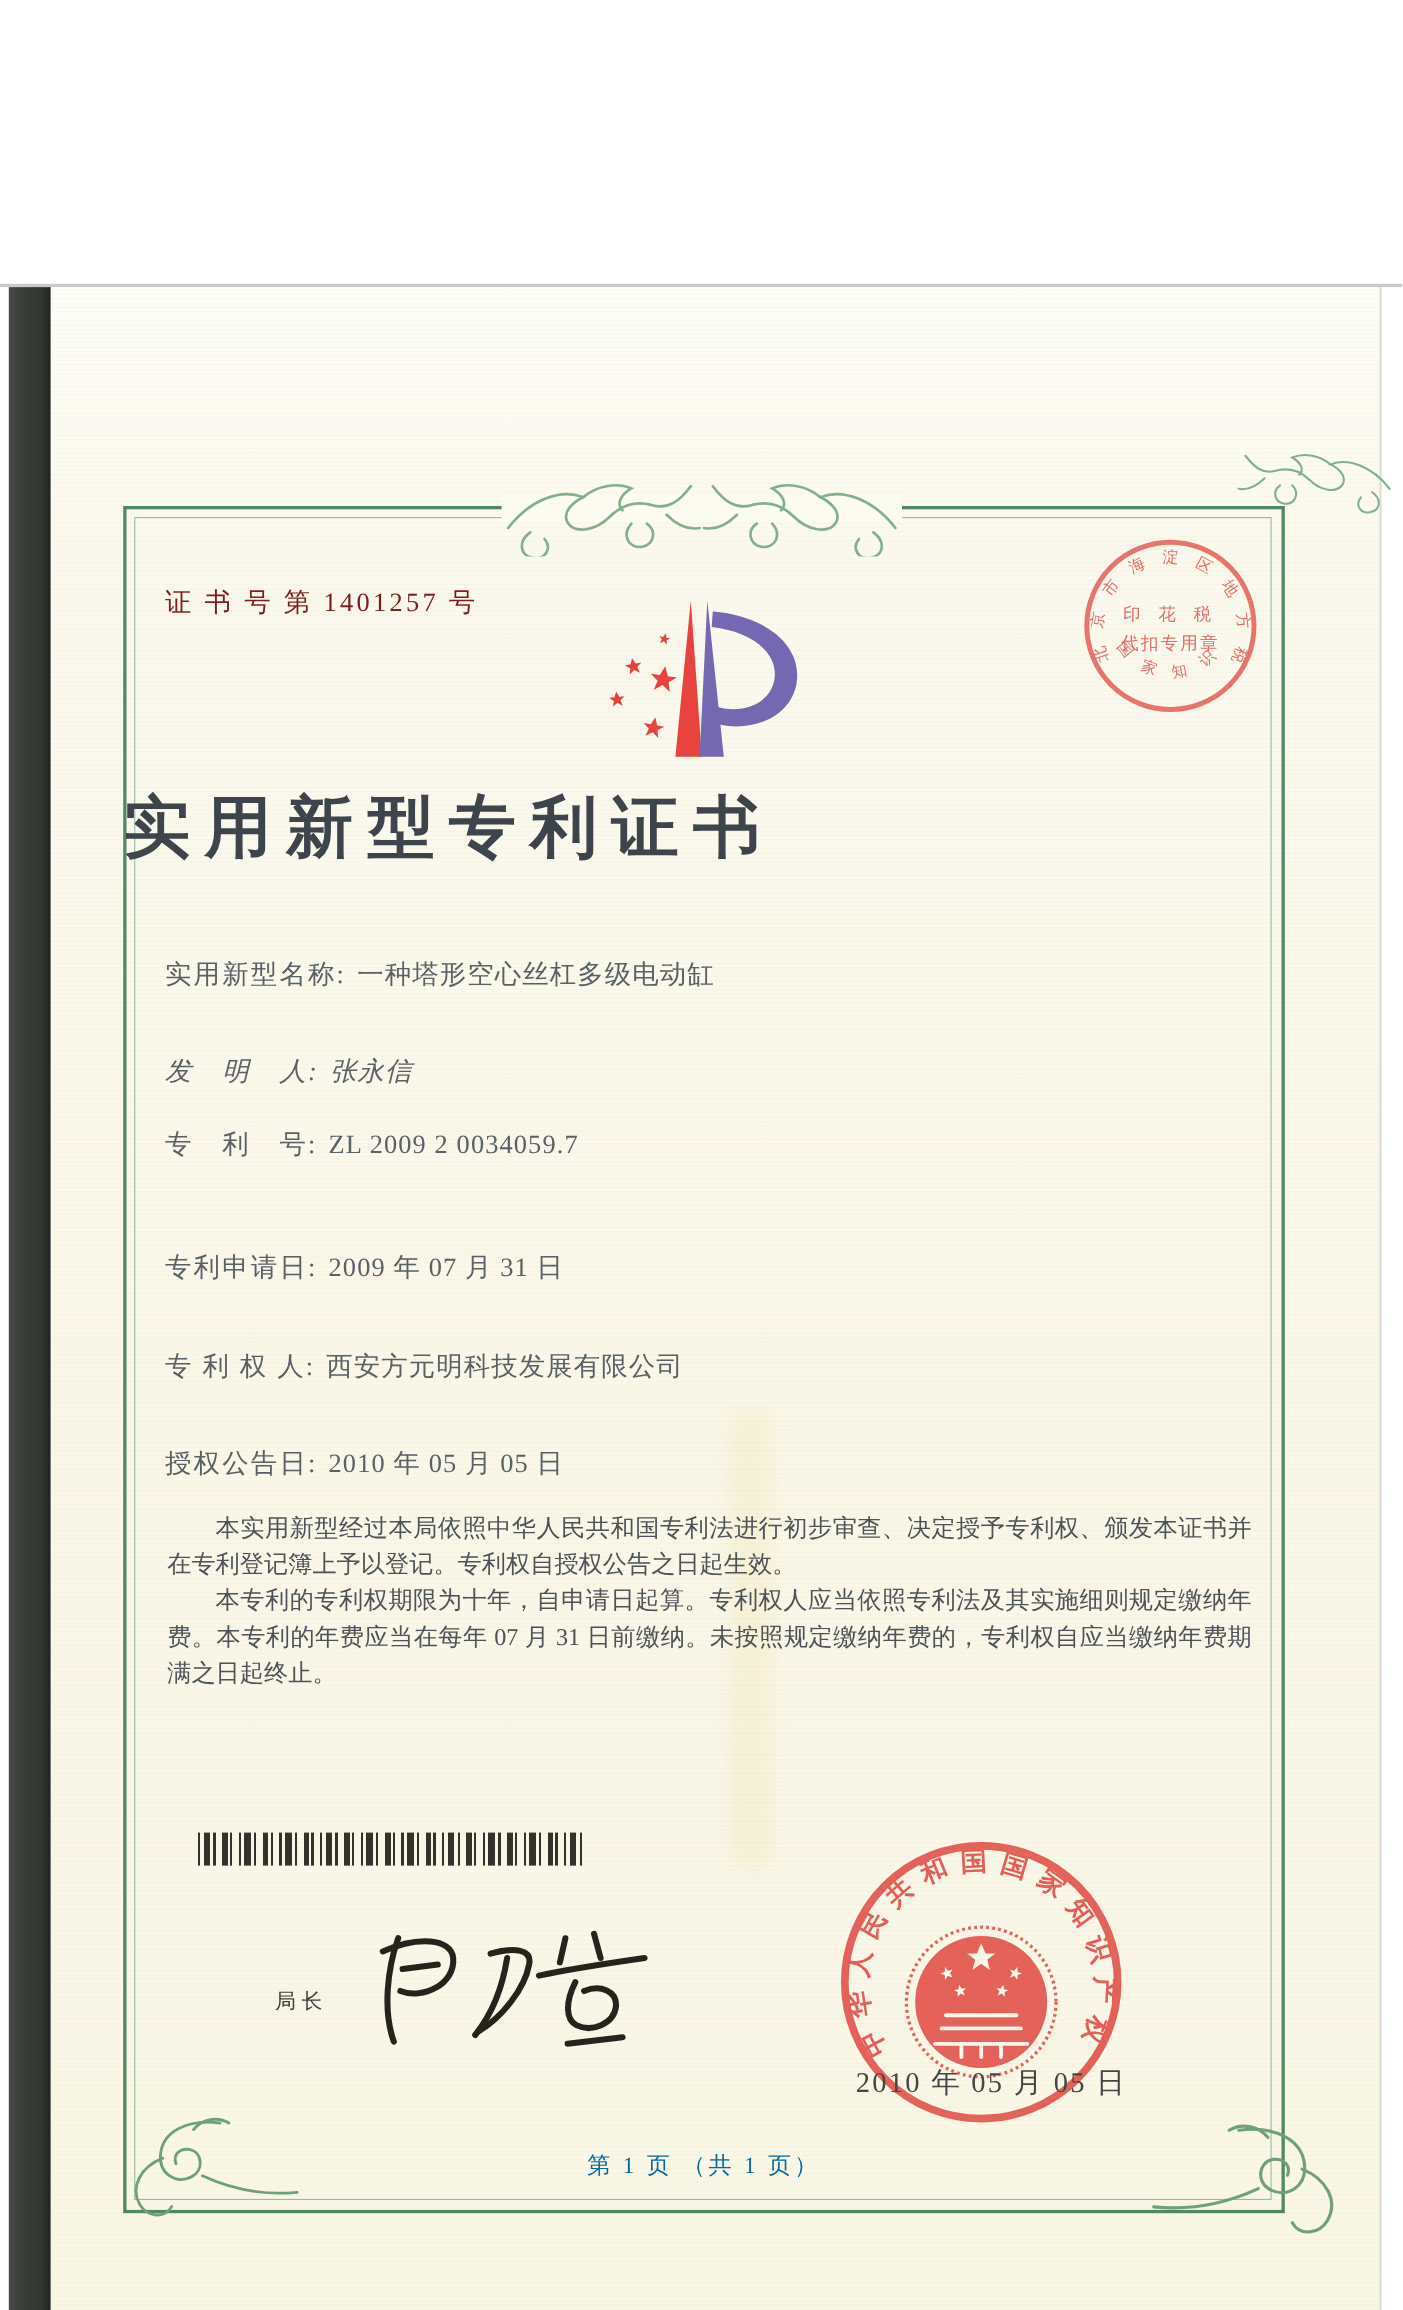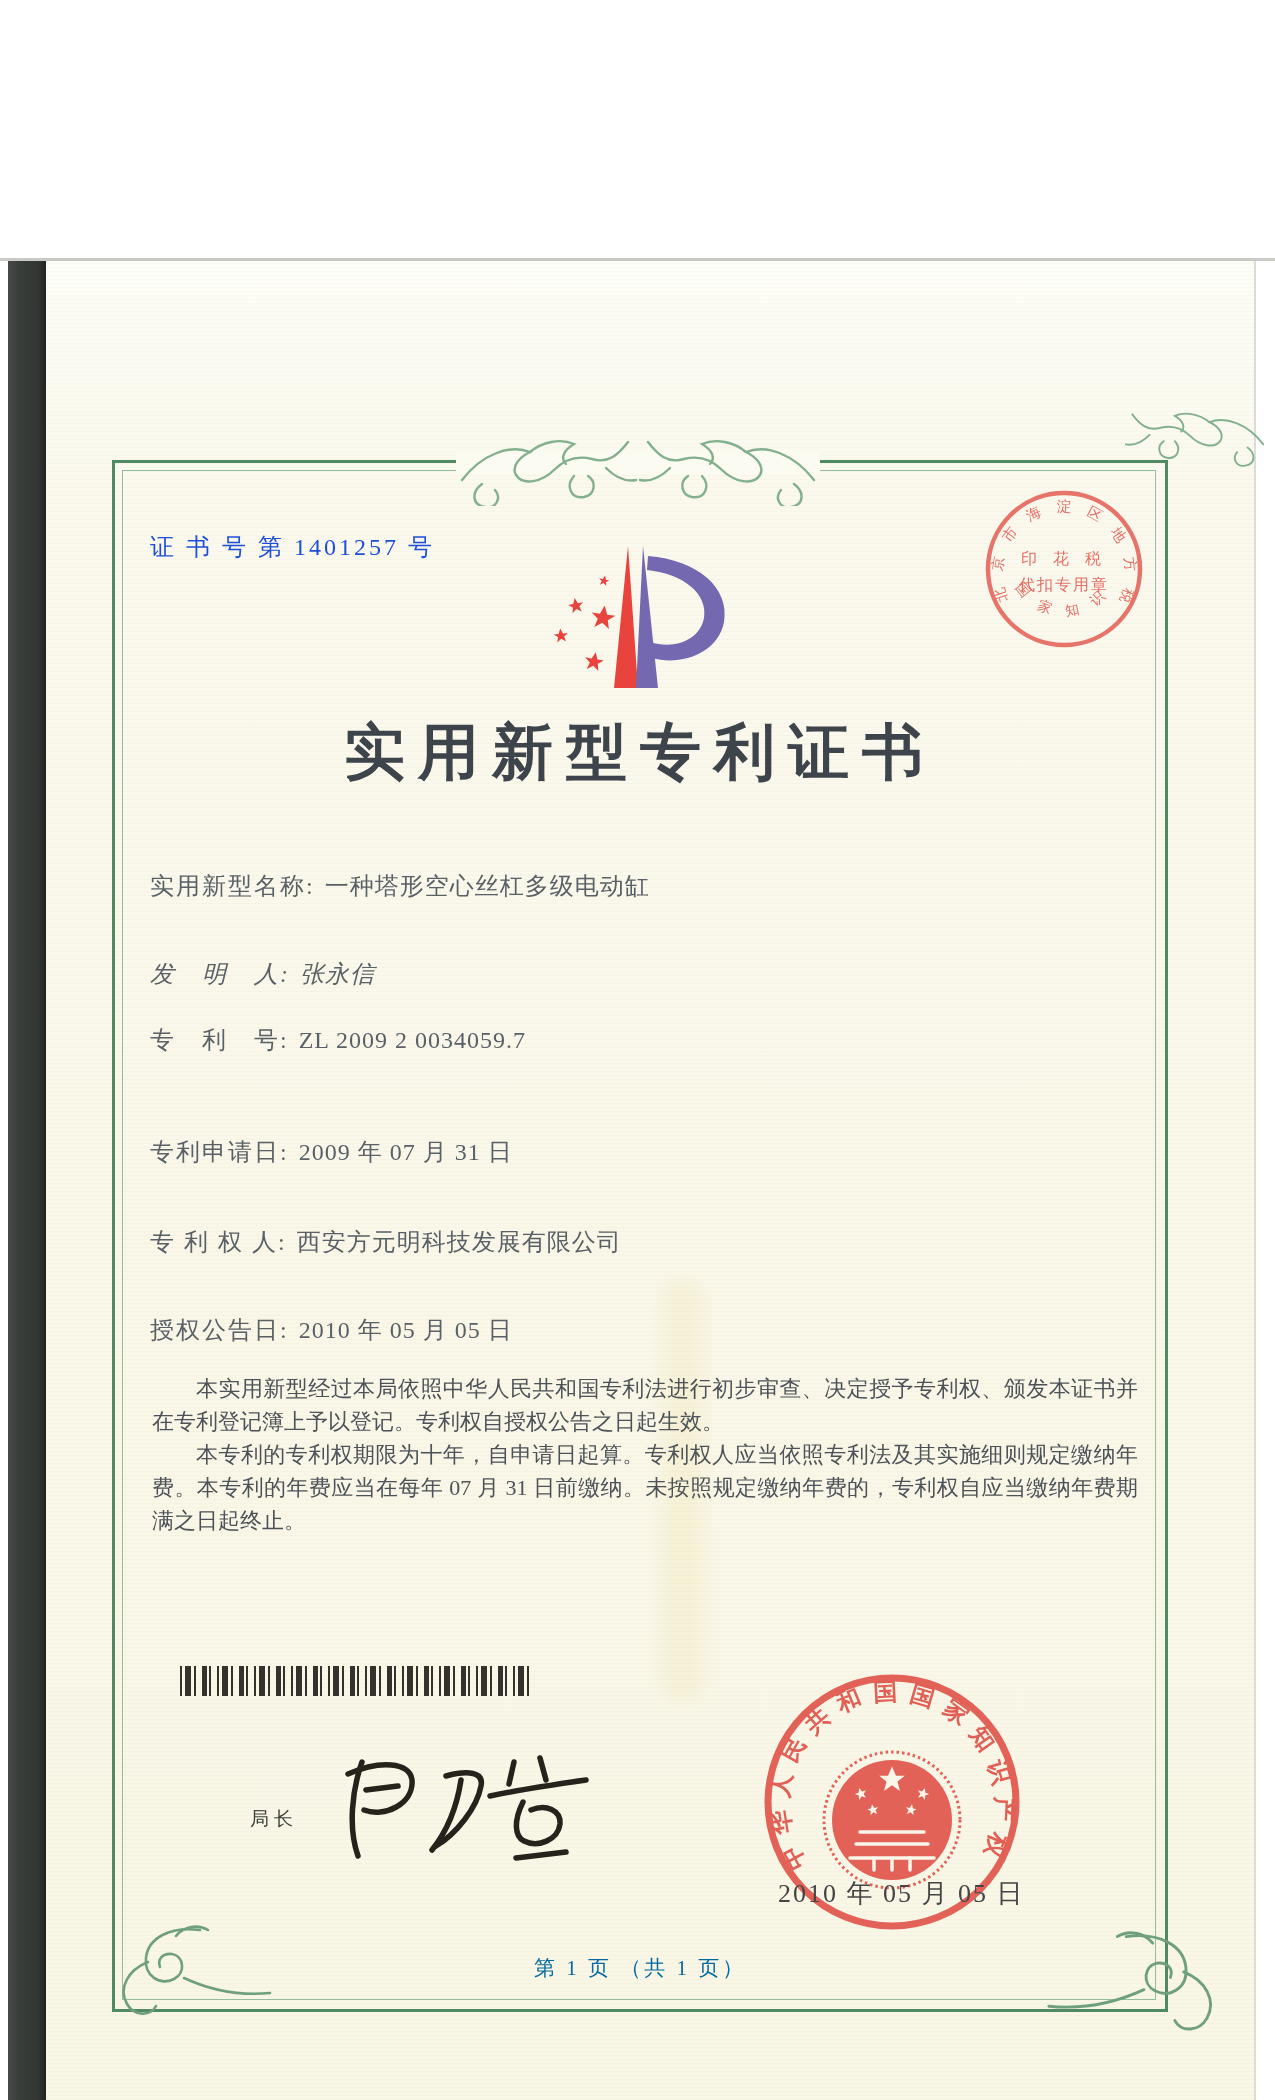--- a/index.html
+++ b/index.html
@@ -36,25 +36,25 @@
     border:3px solid #4f8a63;
   }
   #frame-inner{
     left:122px;top:470px;width:1032px;height:1528px;
     border:1px solid #93bd9e;
   }
   #dragon-mask{left:456px;top:450px;width:364px;height:24px;background:#fcfbf2;}
 
   
   #cert-no{
-    left:150px;top:531px;font-size:24px;letter-spacing:3px;color:#1d4ed8;
+    left:150px;top:531px;font-size:24px;letter-spacing:3px;color:#7f1d1d;
     white-space:nowrap;
   }
   #title{
-    left:112px;top:712px;width:1056px;text-align:center;
+    left:112px;top:712px;width:1056px;
     font-size:61px;font-weight:600;letter-spacing:13px;color:#3d444b;
   }
   .field-row{left:150px;height:34px;font-size:24px;color:#596066;white-space:nowrap;}
   .field-row .lbl{letter-spacing:2px;}
   .field-row .val{margin-left:10px;letter-spacing:1px;}
   #field-0{top:870px;} #field-1{top:958px;font-style:italic;} #field-2{top:1024px;}
   #field-3{top:1136px;} #field-4{top:1226px;} #field-5{top:1314px;}
 
   #body-text{
     left:152px;top:1372px;width:986px;

